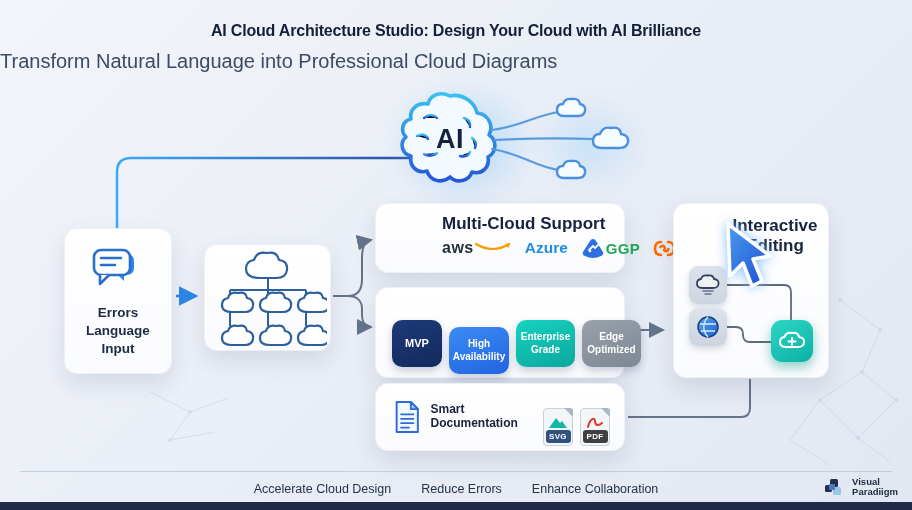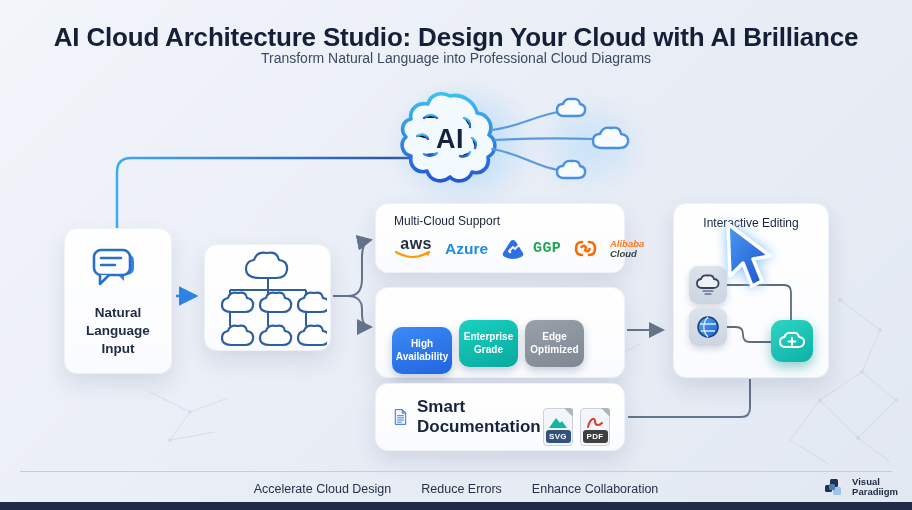--- a/index.html
+++ b/index.html
@@ -8,58 +8,58 @@
   .stage {
     position:relative; width:912px; height:510px;
     background:linear-gradient(135deg,#f2f5fa 0%, #eaeef6 45%, #e2e8f2 100%);
     overflow:hidden;
   }
   svg { display:block; }
   .abs { position:absolute; }
 
   
   .title { position:absolute; top:22px; left:0; right:0; text-align:center;
-    font-size:26px; font-weight:800; color:#141f38; letter-spacing:-.2px; }
-  .subtitle { position:absolute; top:50px; left:0; right:0; text-align:center;
-    font-size:14px; color:#3c4a63; }
+    font-size:16px; font-weight:800; color:#141f38; letter-spacing:-.2px; }
+  .subtitle { position:absolute; top:50px; left:0; right:0; 
+    font-size:20px; color:#3c4a63; }
 
   
   .glow { position:absolute; left:388px; top:80px; width:150px; height:130px;
     background:radial-gradient(closest-side, rgba(130,200,255,.55), rgba(130,200,255,0));
     filter:blur(6px); }
   .glow2 { position:absolute; left:530px; top:95px; width:120px; height:100px;
     background:radial-gradient(closest-side, rgba(150,210,255,.4), rgba(150,210,255,0));
     filter:blur(6px); }
   .brain-wrap { position:absolute; left:392px; top:86px; width:250px; height:112px; }
   .ai-label { position:absolute; left:28px; top:38px; width:60px; text-align:center;
     font-size:27px; font-weight:800; color:#15223d; letter-spacing:.5px; }
 
   
   .card { position:absolute; background:linear-gradient(180deg,#ffffff,#fafbfe);
     border:1px solid #eef1f7; border-radius:13px;
     box-shadow:0 10px 22px rgba(40,60,100,.12); }
-  .card-title { font-size:12px; font-weight:400; color:#17233c; }
+  .card-title { font-size:17px; font-weight:700; color:#17233c;margin-left:48px; }
 
   
   .nl-card { left:64px; top:228px; width:108px; height:146px; padding-top:17px; text-align:center; }
   .nl-title { margin-top:12px; padding:0 8px; font-size:13.5px; font-weight:800;
     color:#1d2b45; line-height:1.32; }
 
   
   .tree-card { left:204px; top:244px; width:127px; height:107px; padding:5px; }
 
   
   .mc-card { left:375px; top:203px; width:250px; height:70px; }
   .mc-card .card-title { position:absolute; left:18px; top:10px; }
   .logo-row { position:absolute; left:18px; top:33px; right:10px; display:flex;
     align-items:center; gap:13px; }
-  .aws { display:flex; flex-direction:column; align-items:flex-end; }
+  .aws { display:flex; flex-direction:row; align-items:center;margin-left:48px; }
   .aws-text { font-size:16px; font-weight:800; color:#232f3e; letter-spacing:.5px; line-height:.85; }
   .azure-text { font-size:15.5px; font-weight:700; color:#1f8ce3; }
-  .ggp { display:flex; align-items:center; gap:8px;font-family:Liberation Mono, monospace; }
+  .ggp { display:flex; align-items:center; gap:1px; }
   .ggp-text { font-size:15px; font-weight:800; color:#21a656; letter-spacing:.3px; }
   .ali { display:flex; align-items:center; gap:13px;font-style:italic; }
   .ali-lines { display:flex; flex-direction:column; line-height:1.05; }
   .ali-top { font-size:9.5px; font-weight:800; color:#ff7a1a; }
   .ali-bottom { font-size:9.5px; font-weight:700; color:#3a3f45; }
 
   
   .st-card { left:375px; top:287px; width:250px; height:91px; }
   .st-card .card-title { position:absolute; left:18px; top:9px; }
   .badge-row { position:absolute; left:16px; top:32px; display:flex; gap:7px; }
@@ -68,21 +68,21 @@
     font-size:10px; line-height:1.25; padding:2px 4px;
     box-shadow:0 4px 9px rgba(20,40,90,.22); }
   .b-mvp { width:50px; background:linear-gradient(160deg,#1d3a78,#122a5e); font-size:11px; }
   .b-ha  { width:60px; background:linear-gradient(160deg,#3b8bf5,#2264e0);margin-top:7px; }
   .b-eg  { width:59px; background:linear-gradient(160deg,#17d2c0,#0aa89e);text-align:center; }
   .b-eo  { width:59px; background:linear-gradient(160deg,#99a1ab,#7e8792); }
 
   
   .doc-card { left:375px; top:383px; width:250px; height:68px; display:flex;
     align-items:center; padding:0 14px 0 18px; gap:10px; }
-  .doc-title { width:116px; font-size:17px; font-weight:800; color:#17233c; line-height:1.15; }
+  .doc-title { width:116px; font-size:12px; font-weight:800; color:#17233c; line-height:1.15; }
   .file-group { display:flex; gap:7px; margin-left:auto; }
   .file { position:relative; width:30px; height:38px; background:#f3f6f9;
     border:1.5px solid #c9d2dc; border-radius:4px;margin-top:20px; }
   .file .fold { position:absolute; top:-1px; right:-1px; width:0; height:0;
     border-left:9px solid transparent; border-top:9px solid #aab6c2; border-radius:0 3px 0 0; }
   .file .band { position:absolute; left:1.5px; right:1.5px; bottom:2px; height:13px;
     border-radius:3px; color:#fff; font-size:8px; font-weight:800; text-align:center;
     line-height:13px; letter-spacing:.3px; }
   .band-svg { background:#31517e; }
   .band-pdf { background:#404040; }
@@ -217,21 +217,21 @@
   </div>
 
   <div class="card nl-card">
     <svg width="56" height="46" viewBox="0 0 56 46" style="margin:0 auto">
       <path d="M22 14 Q30 14 30 21 L30 28 Q30 35 22 35 L20 35 L20 41 L14 35
                Q6 35 6 28 L6 21 Q6 14 14 14 Z" transform="translate(14,-6)" fill="#2e86e8"></path>
       <rect x="4" y="4" width="36" height="25" rx="7" fill="#ffffff" stroke="#2a70c8" stroke-width="2.6"></rect>
       <path d="M10 29 L10 38 L19 29" fill="#ffffff" stroke="#2a70c8" stroke-width="2.6" stroke-linejoin="round"></path>
       <path d="M11 12 L31 12 M11 19 L25 19" stroke="#2a70c8" stroke-width="2.6" stroke-linecap="round"></path>
     </svg>
-    <div class="nl-title">Natural Language Input</div>
+    <div class="nl-title">Errors Language Input</div>
   </div>
 
   <div class="card tree-card">
     <svg width="117" height="97" viewBox="0 0 117 97">
       <g stroke="#2d5f9e" stroke-width="2">
         <path d="M58 28 V40 M20 40 H96 M20 40 V46 M58 40 V46 M96 40 V46
                  M20 62 V76 M58 62 V76 M96 62 V76" fill="none"></path>
       </g>
       <g stroke="#2d5f9e" stroke-width="2.2" fill="#ffffff" stroke-linejoin="round">
         <path d="M58 28 q-14 0 -14 -9 q0 -8 8 -9 q3 -9 13 -7 q10 -2 12 7 q9 1 8 10 q-1 8 -11 8 Z" transform="translate(-8,0)"></path>
@@ -280,20 +280,21 @@
         <div class="ali-lines">
           <span class="ali-top">Alibaba</span>
           <span class="ali-bottom">Cloud</span>
         </div>
       </div>
     </div>
   </div>
 
   <div class="card st-card">
     <div class="badge-row">
+      <div class="badge b-mvp">MVP</div>
       <div class="badge b-ha">High Availability</div>
       <div class="badge b-eg">Enterprise Grade</div>
       <div class="badge b-eo">Edge Optimized</div>
     </div>
   </div>
 
   <div class="card doc-card">
     <svg width="30" height="38" viewBox="0 0 30 38">
       <path d="M3 2 L19 2 L27 10 L27 36 L3 36 Z" fill="#f3f8ff" stroke="#2f6bd8" stroke-width="2.2" stroke-linejoin="round"></path>
       <path d="M19 2 L19 10 L27 10 Z" fill="#9ec6f2" stroke="#2f6bd8" stroke-width="2" stroke-linejoin="round"></path>

